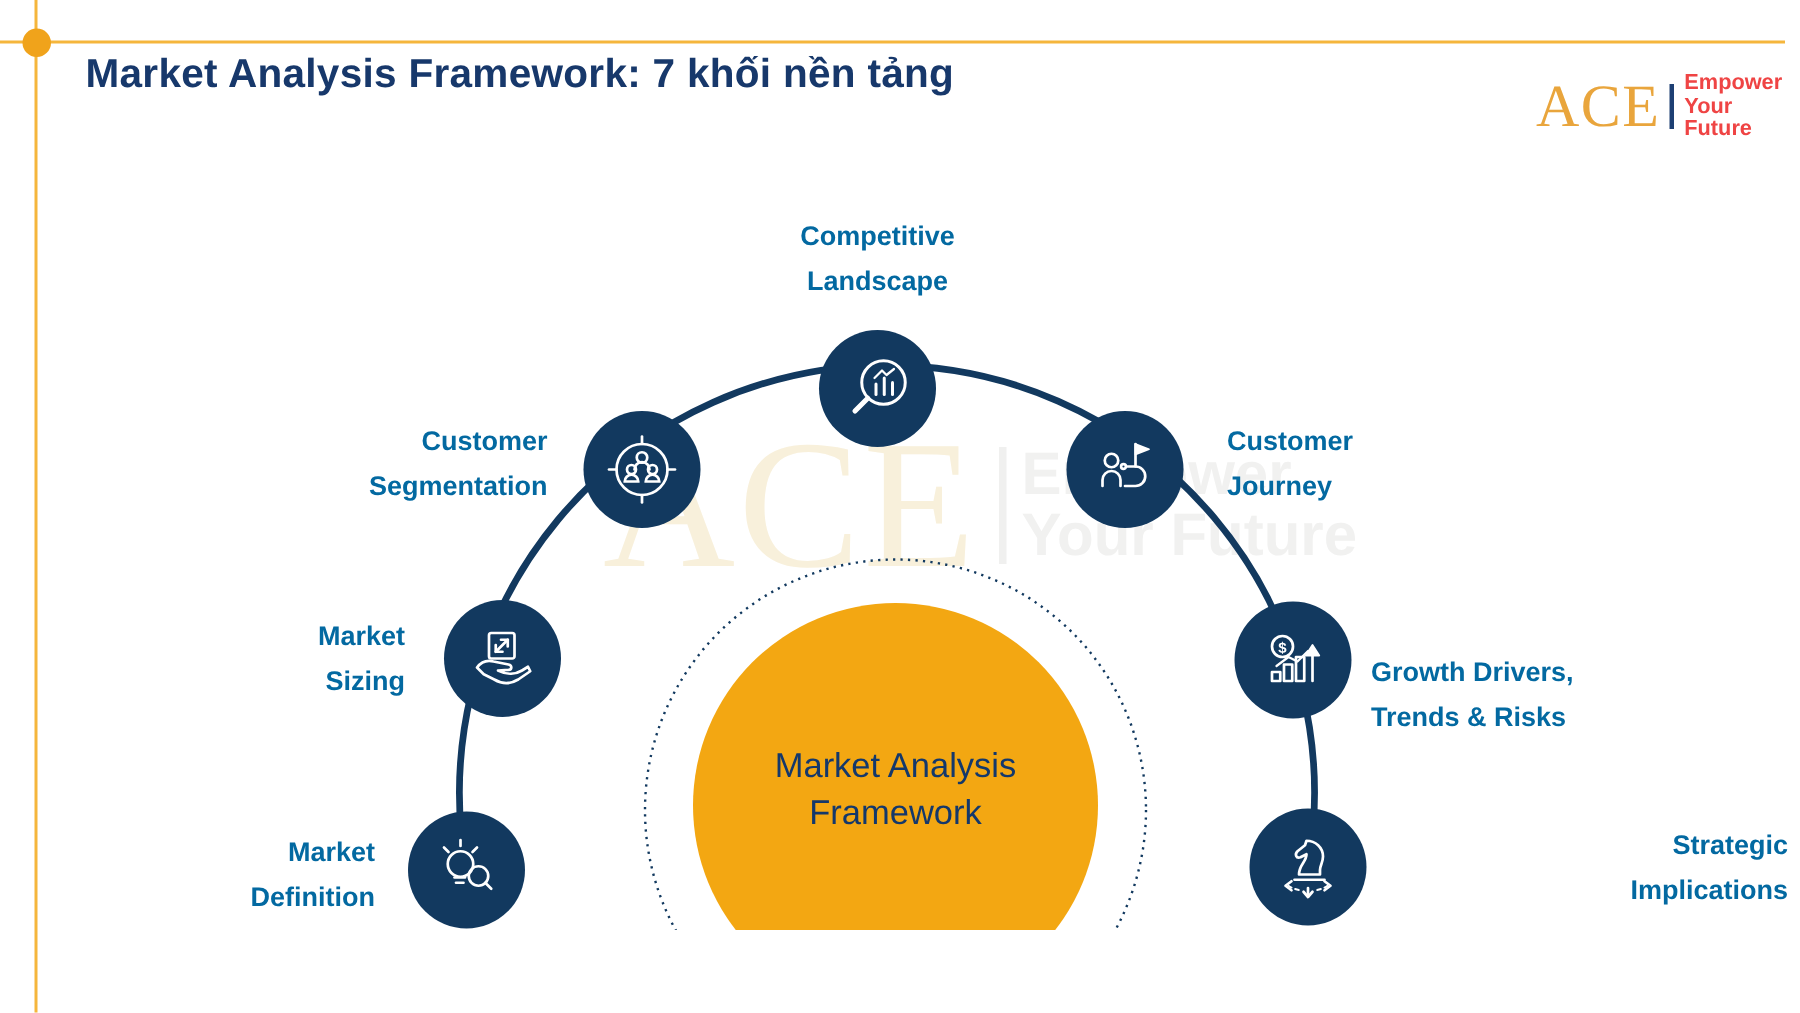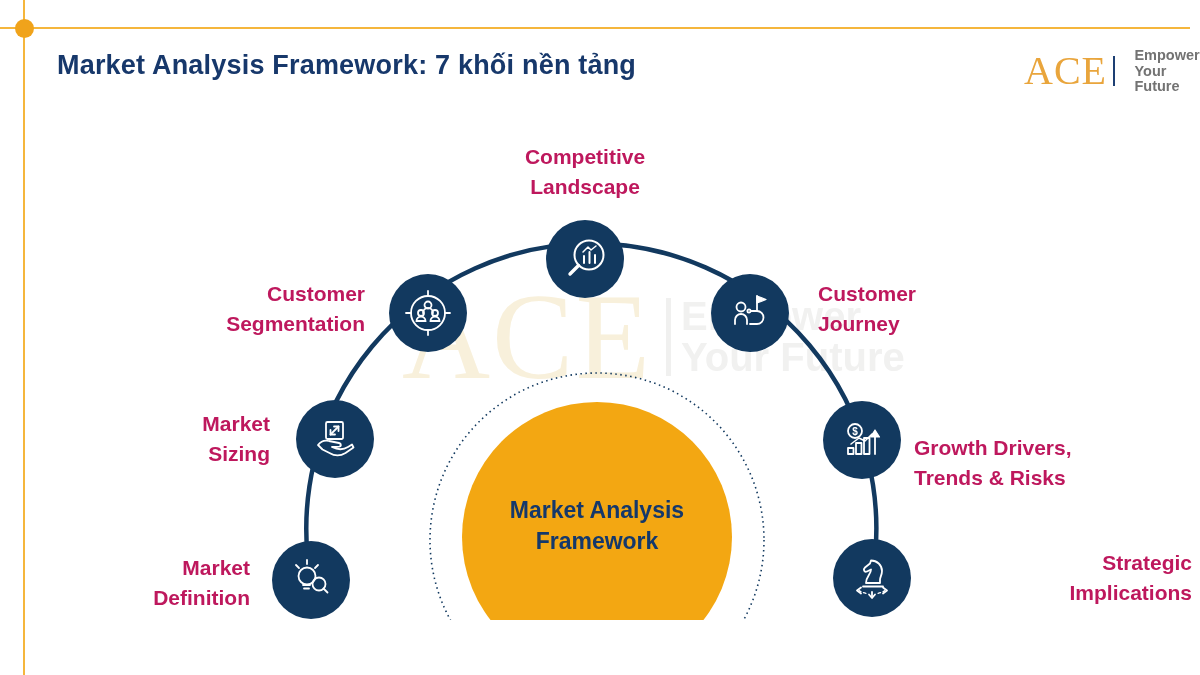--- a/index.html
+++ b/index.html
@@ -8,68 +8,68 @@
     background:#ffffff;
     font-family:"Liberation Sans", sans-serif;
   }
   
   .h-line{position:absolute;left:0;top:27px;width:1190px;height:2px;background:#F5B63C;}
   .v-line{position:absolute;left:23px;top:0;width:2px;height:675px;background:#F5B63C;}
   .corner-dot{position:absolute;left:15px;top:19px;width:19px;height:19px;border-radius:50%;background:#F0A31B;}
 
   
   .title{
-    position:absolute;left:57px;top:50px;
+    position:absolute;left:57px;top:34px;
     font-size:27px;font-weight:700;color:#17386B;letter-spacing:.2px;
   }
   .logo{position:absolute;left:1024px;top:48px;display:flex;align-items:center;}
   .logo-ace{
     font-family:"Liberation Serif", serif;font-size:40px;line-height:40px;
     color:#E9A53C;letter-spacing:1px;font-weight:400;
   }
   .logo-sep{width:3px;height:30px;background:#1d3f73;margin:0 7px 0 6px;}
   .logo-tagline{
-    font-size:14.5px;line-height:15.5px;font-weight:700;color:#737373;white-space:pre-line;margin-left:12px;
+    font-size:14.5px;line-height:15.5px;font-weight:700;color:#ef4444;white-space:pre-line;
   }
 
   
   .watermark{
     position:absolute;left:402px;top:282px;display:flex;align-items:flex-start;z-index:1;
     pointer-events:none;
   }
   .wm-ace{
     font-family:"Liberation Serif", serif;font-size:122px;line-height:110px;
     color:#F8F0DB;letter-spacing:2px;
   }
   .wm-sep{width:5px;height:78px;background:#f0f0ef;margin:16px 10px 0 14px;}
   .wm-tagline{
     font-size:40px;line-height:41px;font-weight:700;color:#f1f1f0;white-space:pre-line;margin-top:14px;
   }
 
   svg.stage{position:absolute;left:0;top:0;z-index:2;}
 
   
   .node-label{
-    position:absolute;z-index:3;font-weight:700;color:#be185d;
-    font-size:21px;line-height:30px;white-space:pre-line;
+    position:absolute;z-index:3;font-weight:700;color:#0369a1;
+    font-size:18px;line-height:30px;white-space:pre-line;
   }
   .align-r{text-align:right;}
   .align-l{text-align:left;}
   .align-c{text-align:center;}
   .label-competitive{left:455px;top:142px;width:260px;}
   .label-segmentation{right:835px;top:279px;width:260px;}
   .label-sizing{right:930px;top:409px;width:220px;}
   .label-definition{right:950px;top:553px;width:230px;}
   .label-journey{left:818px;top:279px;width:260px;}
   .label-growth{left:914px;top:409px;width:280px;margin-top:24px;}
   .label-strategic{left:932px;top:548px;width:260px;text-align:right;}
 
   .center-label{
     position:absolute;z-index:3;left:447px;top:495px;width:300px;text-align:center;
-    font-size:23px;line-height:31px;font-weight:700;color:#14386B;white-space:pre-line;
+    font-size:23px;line-height:31px;font-weight:400;color:#14386B;white-space:pre-line;
   }
 </style>
 </head>
 <body>
 
 <div class="h-line"></div>
 <div class="v-line"></div>
 <div class="corner-dot"></div>
 
 <div class="title">Market Analysis Framework: 7 khối nền tảng</div>

